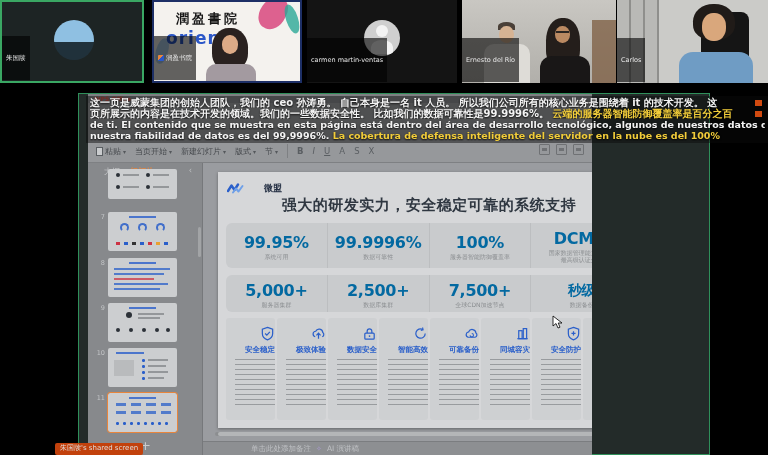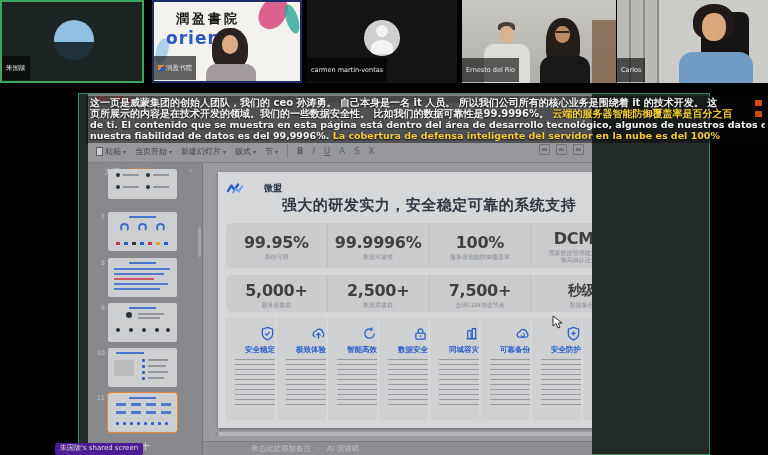--- a/index.html
+++ b/index.html
@@ -3,21 +3,21 @@
 <meta charset="utf-8">
 <style>
   * { margin:0; padding:0; box-sizing:border-box; }
   html,body { background:#000; }
   body { font-family:"DejaVu Sans","Liberation Sans",sans-serif; }
   #canvas { position:relative; width:768px; height:455px; background:#000; overflow:hidden; }
 
   
   .tile { position:absolute; top:0; height:83px; overflow:hidden; background:#161616; }
   .nametag { position:absolute; left:0; bottom:1px; background:rgba(0,0,0,0.6); color:#e8e8e8;
-             font-size:6.5px; line-height:8px; padding:8px 4px; white-space:nowrap; z-index:4;
+             font-size:6.5px; line-height:8px; padding:18px 4px; white-space:nowrap; z-index:4;
              display:flex; align-items:center; gap:2px; }
   .t1 { left:0; width:144px; background:#1d2424; border:2px solid #3aa763; }
   .t1 .avatar { position:absolute; left:52px; top:18px; width:40px; height:40px; border-radius:50%;
                 background:linear-gradient(180deg,#8fc0e2 0 55%,#20313b 55% 100%); }
   .t2 { left:152px; width:150px; background:#f4f2ee; border:2px solid #1d2f66; }
   .t2 .deco-pink { position:absolute; right:14px; top:-6px; width:26px; height:34px; background:#d8487e;
                    border-radius:60% 40% 55% 45%; transform:rotate(25deg); opacity:.85; }
   .t2 .deco-teal { position:absolute; right:2px; top:2px; width:12px; height:30px; background:#2aa796;
                    border-radius:50% 50% 50% 50%; transform:rotate(-18deg); opacity:.8; }
   .t2 .deco-blue { position:absolute; left:2px; top:36px; width:12px; height:26px; background:#9ec7ea;
@@ -103,21 +103,21 @@
            box-shadow:0 1px 3px rgba(0,0,0,.35); }
   .slide-logo { position:absolute; left:9px; top:10px; display:flex; align-items:center; gap:20px; }
   .slide-logo-text { font-size:9px; font-weight:700; color:#273246; }
   .slide-title { position:absolute; left:0; top:24px; width:100%; text-align:center; font-size:15px;
                  font-weight:700; color:#2f3741; letter-spacing:.5px; }
   .statbox { position:absolute; left:8px; width:406px; background:#c9cbcd; border-radius:6px; display:flex; }
   .statbox.r1 { top:51px; height:45px; }
   .statbox.r2 { top:103px; height:37px; }
   .statcell { flex:1; display:flex; flex-direction:column; align-items:center; justify-content:center; padding-top:2px; }
   .statcell + .statcell { border-left:1px solid #bcbec0; }
-  .statval { font-size:16px; font-weight:700; color:#404040; letter-spacing:-.3px; line-height:17px; }
+  .statval { font-size:16px; font-weight:700; color:#0369a1; letter-spacing:-.3px; line-height:17px; }
   .statlbl { font-size:6px; color:#8a8d90; margin-top:2px; line-height:7px; text-align:center; }
   .features { position:absolute; left:8px; top:146px; width:406px; height:102px; display:flex; gap:2px; }
   .fcard { flex:1; background:#ced0d2; border-radius:3px; display:flex; flex-direction:column; align-items:flex-end; padding-top:8px; }
   .flabel { margin-top:4px; font-size:7.5px; font-weight:700; color:#2a5fca; white-space:nowrap; }
   .fdesc { margin-top:4px; width:40px; height:48px;
            background:repeating-linear-gradient(180deg, rgba(108,112,116,.55) 0 1.5px, transparent 1.5px 5px); }
   .vscroll { position:absolute; right:9px; top:4px; width:5px; height:262px; }
   .vscroll-thumb { position:absolute; left:0; top:80px; width:5px; height:45px; background:#b2b4b6; border-radius:2px; }
   .hscroll { position:absolute; left:12px; top:269px; width:425px; height:4px; background:#8c8e90; border-radius:2px; }
   .hscroll-thumb { position:absolute; left:3px; top:0; width:412px; height:4px; background:#b4b6b8; border-radius:2px; }
@@ -132,21 +132,21 @@
   #captions { position:absolute; left:86px; top:96px; width:682px; z-index:3; background:rgba(10,10,10,0.48);
               padding:1px 3px 2px 4px; }
   .cap-line { white-space:nowrap; overflow:hidden; color:#f3f3f3; font-weight:600; font-size:10px; line-height:11px;
               text-shadow:0 1px 2px rgba(0,0,0,.9); }
   .cap-line.es { font-size:9.5px; }
   .cap-hl { color:#f2cd3a; }
   .cap-marker { position:absolute; right:6px; width:7px; height:6px; background:#d14a10; }
   .cap-marker.m1 { top:4px; } .cap-marker.m2 { top:15px; }
 
   
-  #share-pill { position:absolute; left:55px; top:443px; background:#4c1d95; color:#dedede; font-size:7px;
+  #share-pill { position:absolute; left:55px; top:443px; background:#c2410c; color:#dedede; font-size:7px;
                 line-height:9px; padding:1px 5px 2px; border-radius:2px; z-index:6; white-space:nowrap; }
   #cursor { position:absolute; left:552px; top:314px; z-index:7; }
   .tag-icon { width:6px; height:6px; background:linear-gradient(135deg,#e8853c 0 50%,#2b57c8 50% 100%); border-radius:1px; }
 </style>
 </head>
 <body>
 
 <div id="canvas">
 
   <div class="tile t1">
@@ -419,50 +419,50 @@
           <div class="fcard">
             <svg width="15" height="15" viewBox="0 0 16 16">
               <path d="M4.5 11.5 A3 3 0 0 1 5 5.6 A4 4 0 0 1 12.6 7 A2.6 2.6 0 0 1 12 11.5" fill="none" stroke="#2a5fca" stroke-width="1.3"></path>
               <path d="M8 13.5 V8 M5.8 10 L8 7.6 L10.2 10" fill="none" stroke="#2a5fca" stroke-width="1.3"></path>
             </svg>
             <div class="flabel">极致体验</div>
               <div class="fdesc"></div>
           </div>
           <div class="fcard">
             <svg width="15" height="15" viewBox="0 0 16 16">
-              <path d="M13 8 A5 5 0 1 1 10.5 3.7" fill="none" stroke="#2a5fca" stroke-width="1.3"></path>
-              <path d="M10.2 1.6 L10.7 4 L8.3 4.7" fill="none" stroke="#2a5fca" stroke-width="1.3"></path>
-            </svg>
-            <div class="flabel">智能高效</div>
-              <div class="fdesc"></div>
-          </div>
-          <div class="fcard">
-            <svg width="15" height="15" viewBox="0 0 16 16">
               <rect x="3" y="7.5" width="10" height="6.5" rx="1" fill="none" stroke="#2a5fca" stroke-width="1.3"></rect>
               <path d="M5.5 7.5 V5.5 A2.5 2.5 0 0 1 10.5 5.5 V7.5" fill="none" stroke="#2a5fca" stroke-width="1.3"></path>
               <circle cx="8" cy="10.7" r="0.9" fill="#2a5fca"></circle>
             </svg>
             <div class="flabel">数据安全</div>
               <div class="fdesc"></div>
           </div>
           <div class="fcard">
             <svg width="15" height="15" viewBox="0 0 16 16">
+              <path d="M13 8 A5 5 0 1 1 10.5 3.7" fill="none" stroke="#2a5fca" stroke-width="1.3"></path>
+              <path d="M10.2 1.6 L10.7 4 L8.3 4.7" fill="none" stroke="#2a5fca" stroke-width="1.3"></path>
+            </svg>
+            <div class="flabel">智能高效</div>
+              <div class="fdesc"></div>
+          </div>
+          <div class="fcard">
+            <svg width="15" height="15" viewBox="0 0 16 16">
+              <path d="M4.3 12 A3 3 0 0 1 5 6.2 A4 4 0 0 1 12.7 7.5 A2.5 2.5 0 0 1 11.8 12 Z" fill="none" stroke="#2a5fca" stroke-width="1.3"></path>
+              <path d="M6.5 9.8 A1.8 1.8 0 1 0 8.3 8" fill="none" stroke="#2a5fca" stroke-width="1.1"></path>
+            </svg>
+            <div class="flabel">可靠备份</div>
+              <div class="fdesc"></div>
+          </div>
+          <div class="fcard">
+            <svg width="15" height="15" viewBox="0 0 16 16">
               <path d="M2.5 13.5 H13.5" stroke="#2a5fca" stroke-width="1.3"></path>
               <rect x="4" y="5" width="3.6" height="8.5" fill="none" stroke="#2a5fca" stroke-width="1.3"></rect>
               <rect x="8.8" y="2.8" width="3.6" height="10.7" fill="none" stroke="#2a5fca" stroke-width="1.3"></rect>
             </svg>
             <div class="flabel">同城容灾</div>
-              <div class="fdesc"></div>
-          </div>
-          <div class="fcard">
-            <svg width="15" height="15" viewBox="0 0 16 16">
-              <path d="M4.3 12 A3 3 0 0 1 5 6.2 A4 4 0 0 1 12.7 7.5 A2.5 2.5 0 0 1 11.8 12 Z" fill="none" stroke="#2a5fca" stroke-width="1.3"></path>
-              <path d="M6.5 9.8 A1.8 1.8 0 1 0 8.3 8" fill="none" stroke="#2a5fca" stroke-width="1.1"></path>
-            </svg>
-            <div class="flabel">可靠备份</div>
               <div class="fdesc"></div>
           </div>
           <div class="fcard">
             <svg width="15" height="15" viewBox="0 0 16 16">
               <path d="M8 1.5 L13.5 3.5 V8 C13.5 11.5 11 13.8 8 14.8 C5 13.8 2.5 11.5 2.5 8 V3.5 Z" fill="none" stroke="#2a5fca" stroke-width="1.3"></path>
               <path d="M8 5.5 V10 M5.8 7.8 H10.2" fill="none" stroke="#2a5fca" stroke-width="1.3"></path>
             </svg>
             <div class="flabel">安全防护</div>
               <div class="fdesc"></div>
           </div>

